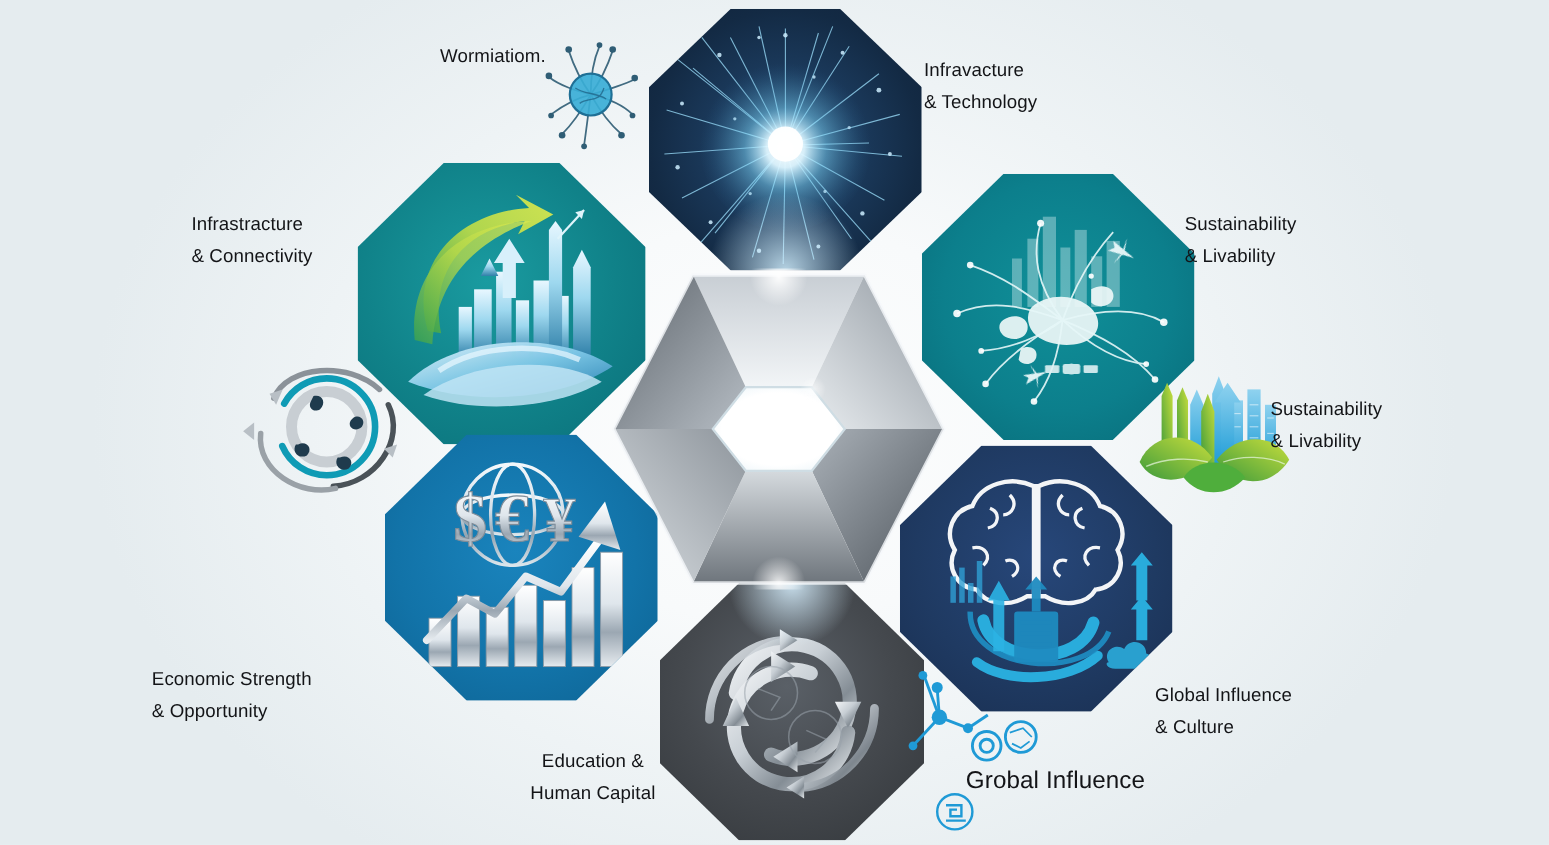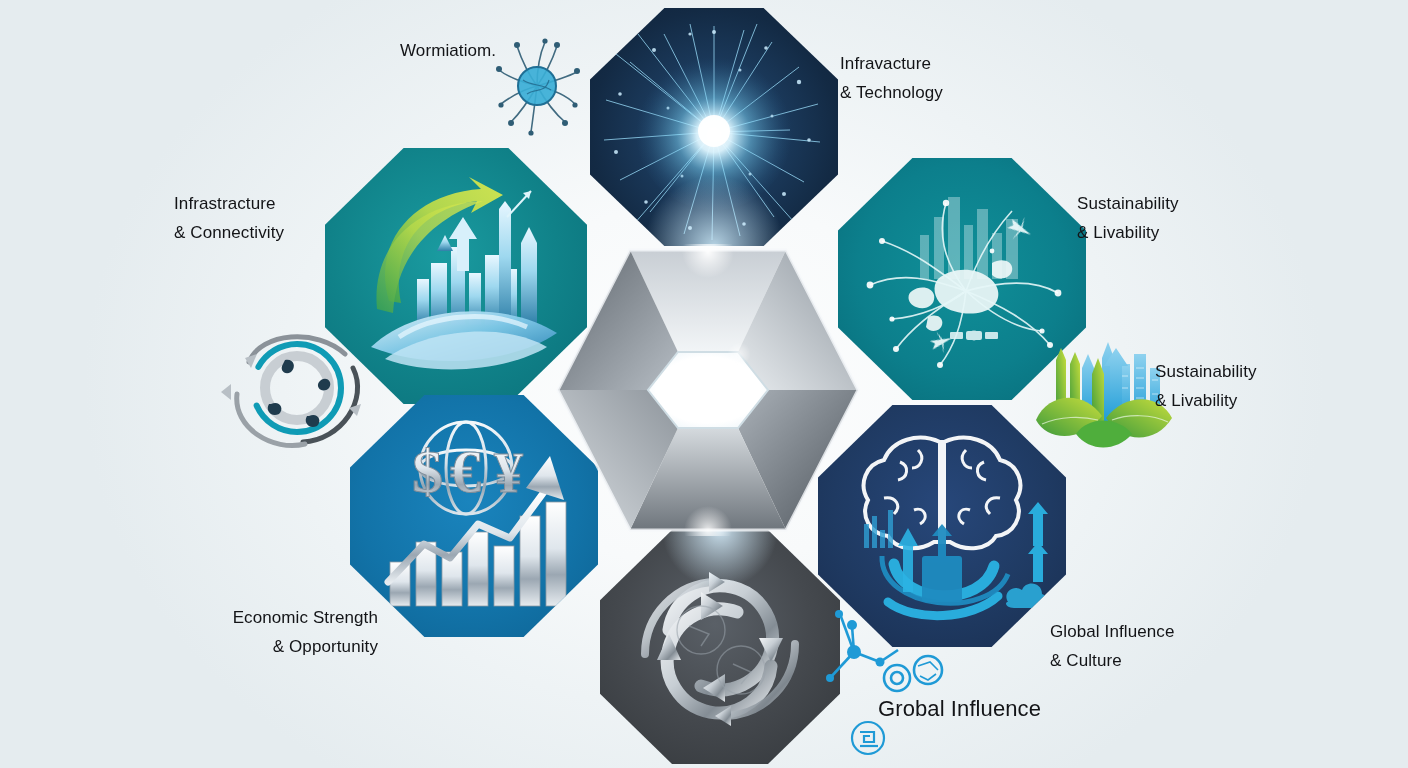--- a/index.html
+++ b/index.html
@@ -25,21 +25,21 @@
   
   .label{
     position:absolute;
     color:#131417;
     font-size:17px;
     line-height:29px;
     letter-spacing:0.1px;
     white-space:pre-line;
     font-weight:400;
   }
-  .label.r{text-align:right;}
+  .label.r{text-align:left;}
   .label.c{text-align:center;}
   .label-sm{font-size:22px;line-height:27px;}
   
   #center-hex{
     position:absolute;left:552px;top:244px;width:312px;height:292px;
   }
   
   .mini{position:absolute;}
 </style>
 </head>
@@ -552,16 +552,18 @@
 &amp; Connectivity</div>
   <div class="label" style="left:840px;top:49px;width:250px;">Infravacture
 &amp; Technology</div>
   <div class="label" style="left:1077px;top:189px;width:250px;">Sustainability
 &amp; Livability</div>
   <div class="label" style="left:1155px;top:357px;width:255px;">Sustainability
 &amp; Livability</div>
   <div class="label" style="left:1050px;top:617px;width:270px;">Global Influence
 &amp; Culture</div>
   <div class="label label-sm" style="left:878px;top:695px;width:260px;">Grobal Influence</div>
+  <div class="label c" style="left:420px;top:677px;width:238px;">Education &amp;
+Human Capital</div>
   <div class="label r" style="left:138px;top:603px;width:240px;">Economic Strength
 &amp; Opportunity</div>
 
 </div>
 
 </body></html>

